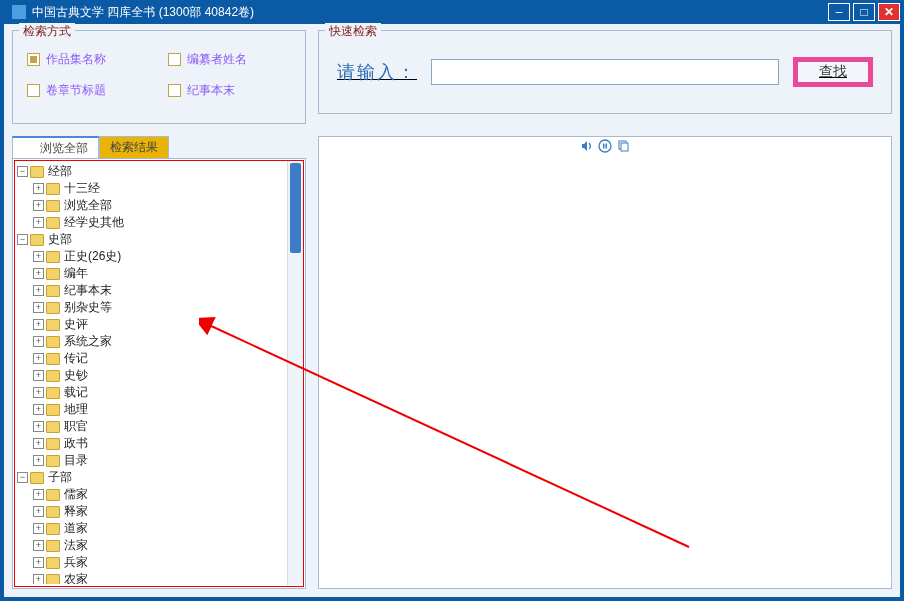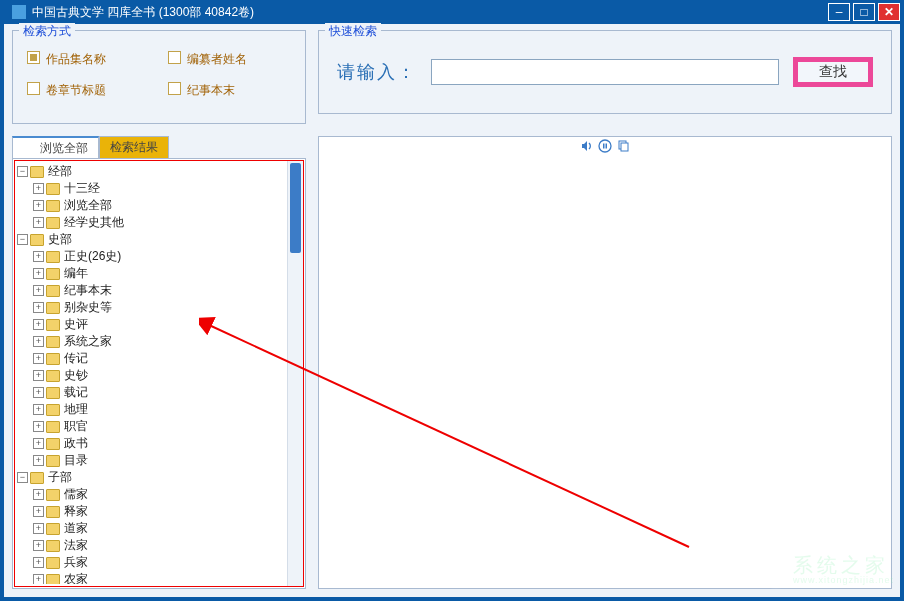--- a/index.html
+++ b/index.html
@@ -12,26 +12,26 @@
     .winbtns { display: flex; gap: 3px; }
     .winbtn { width: 22px; height: 18px; background: #0a5aa6; border: 1px solid #fff; color: #fff; display: flex; align-items: center; justify-content: center; font-size: 12px; cursor: pointer; }
     .winbtn.close { background: #e03030; border-color: #fff; font-weight: bold; }
 
     
     .window-body { position: absolute; top: 24px; left: 4px; right: 4px; bottom: 4px; background: #eef3f9; }
 
     
     .top-row { position: absolute; top: 6px; left: 8px; right: 8px; height: 94px; display: flex; gap: 12px; }
     .groupbox { border: 1px solid #a8b9d0; position: relative; background: #eef3f9; }
-    .groupbox .legend { position: absolute; top: -8px; left: 6px; background: #eef3f9; padding: 0 4px; font-size: 12px; color: #1d4ed8; }
+    .groupbox .legend { position: absolute; top: -8px; left: 6px; background: #eef3f9; padding: 0 4px; font-size: 12px; color: #7f1d1d; }
     .gb-search-mode { width: 294px; height: 94px; }
-    .gb-quick-search { flex: 1; height: 84px; }
+    .gb-quick-search { flex: 1; height: 84px; text-decoration: underline; }
 
     .opt-grid { padding: 20px 14px 10px; display: grid; grid-template-columns: 1fr 1fr; row-gap: 14px; column-gap: 18px; }
-    .opt-item { display: flex; gap: 6px; font-size: 12px; color: #a16207; }
+    .opt-item { display: flex; align-items: center; gap: 6px; font-size: 12px; color: #8b5cf6; }
     .cbx { width: 13px; height: 13px; border: 1px solid #c2a24a; background: #fff; display: flex; align-items: center; justify-content: center; }
     .cbx.checked .inner { width: 7px; height: 7px; background: #c2a24a; }
 
     .quick-inner { padding: 26px 18px 10px; display: flex; align-items: center; gap: 14px; }
     .hint-label { font-size: 18px; color: #2a6fb5; letter-spacing: 2px; }
     .text-input { flex: 1; height: 26px; border: 1px solid #8aa5c0; background: #fff; font-size: 14px; padding: 0 6px; }
     .look-btn { width: 80px; height: 30px; border: 5px solid #ec4899; background: #f2f6fb; font-size: 14px; color: #333; cursor: pointer; }
 
     
     .bottom-row { position: absolute; top: 112px; left: 8px; right: 8px; bottom: 8px; display: flex; gap: 12px; }
@@ -52,21 +52,21 @@
     .expander { width: 11px; height: 11px; border: 1px solid #888; display: flex; align-items: center; justify-content: center; font-size: 9px; line-height: 1; color: #555; background: #fff; margin-right: 2px; flex-shrink: 0; }
     .folder { width: 14px; height: 12px; background: #f3d26a; border: 1px solid #c7a32e; border-radius: 1px; margin-right: 4px; flex-shrink: 0; }
 
     
     .right-panel { flex: 1; border: 1px solid #a8b9d0; background: #fff; position: relative; }
     .toolbar-small { position: absolute; top: 2px; left: 50%; transform: translateX(-50%); display: flex; gap: 4px; align-items: center; }
     .small-icon { width: 14px; height: 14px; }
     .arrow-annot { position: absolute; pointer-events: none; }
 
     
-    .watermark { position: absolute; right: 10px; bottom: 12px; display: flex; opacity: 0.22; color: #86efac; font-size: 20px; letter-spacing: 4px; }
+    .watermark { position: absolute; right: 10px; bottom: 12px; display: flex; opacity: 0.22; color: #ffffff; font-size: 20px; letter-spacing: 4px; }
     .wm-badge { width: 34px; height: 34px; border-radius: 50%; background: rgba(255,255,255,.25); display: flex; align-items: center; justify-content: center; }
   </style>
 </head>
 <body>
 
 <div class="titlebar">
   <div class="app-icon"></div>
   <span class="title-text">中国古典文学 四库全书 (1300部 40842卷)</span>
   <div class="winbtns">
     <div class="winbtn">‒</div>

